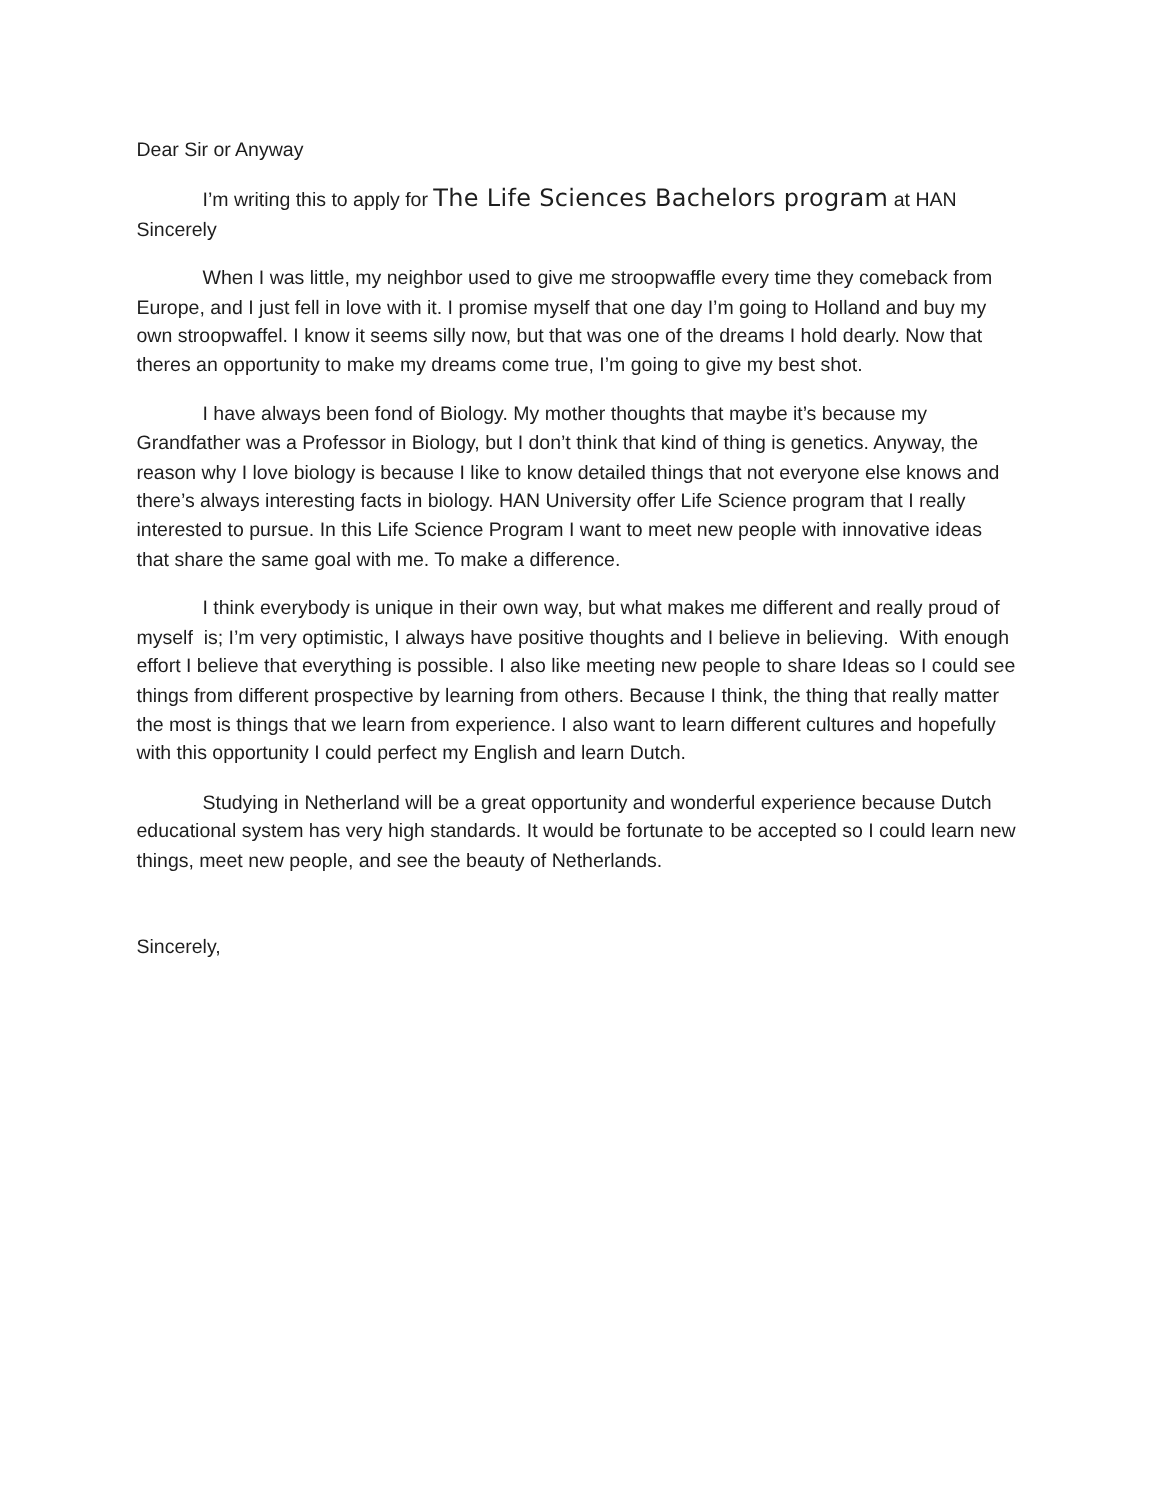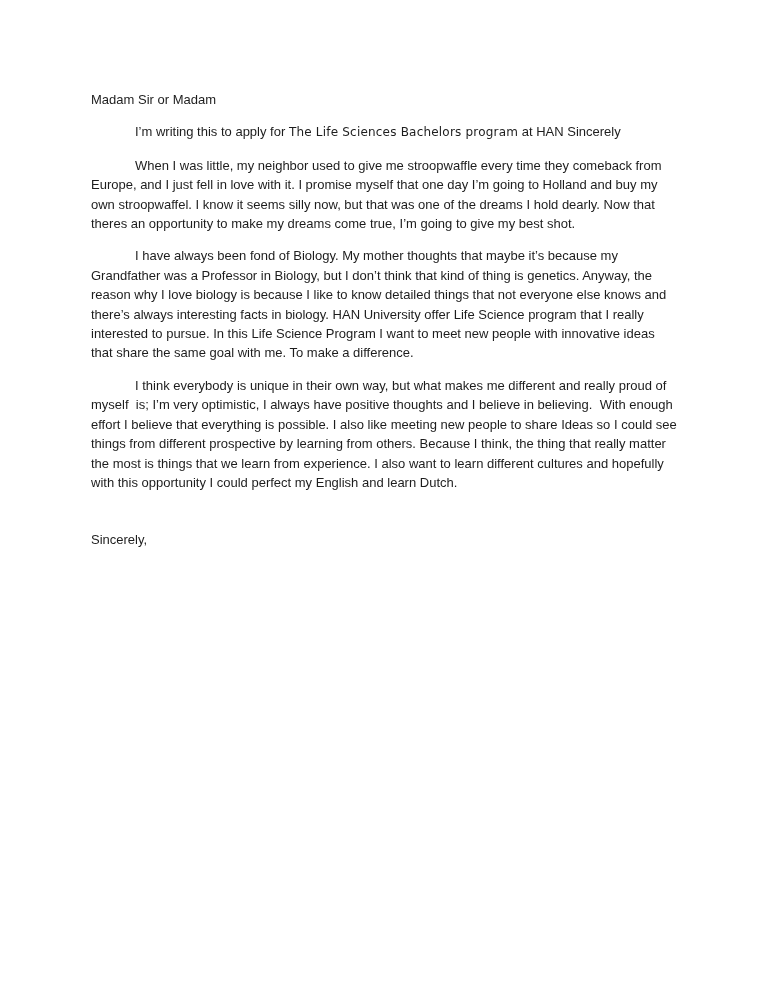--- a/index.html
+++ b/index.html
@@ -37,39 +37,40 @@
     text-indent: 0;
     margin-top: 38px;
   }
   p.signature {
     text-indent: 0;
     margin-top: 62px;
     margin-bottom: 0;
   }
   .alt-font {
     font-family: "DejaVu Sans", sans-serif;
-    font-size: 12px;
+    font-size: 16px;
     letter-spacing: 0.2px;
     text-align: right;
   }
 </style>
 </head>
 <body>
 
 <div class="page">
   <div class="content">
 
-    <p class="salutation">Madam Sir or Madam</p>
+    <p class="salutation">Dear Sir or Anyway</p>
 
     <p class="intro"><span>I’m writing this to apply for </span><span class="alt-font">The Life Sciences Bachelors program</span><span> at HAN Sincerely</span></p>
 
     <p>When I was little, my neighbor used to give me stroopwaffle every time they comeback from Europe, and I just fell in love with it. I promise myself that one day I’m going to Holland and buy my own stroopwaffel. I know it seems silly now, but that was one of the dreams I hold dearly. Now that theres an opportunity to make my dreams come true, I’m going to give my best shot.</p>
 
     <p>I have always been fond of Biology. My mother thoughts that maybe it’s because my Grandfather was a Professor in Biology, but I don’t think that kind of thing is genetics. Anyway, the reason why I love biology is because I like to know detailed things that not everyone else knows and there’s always interesting facts in biology. HAN University offer Life Science program that I really interested to pursue. In this Life Science Program I want to meet new people with innovative ideas that share the same goal with me. To make a difference.</p>
 
     <p>I think everybody is unique in their own way, but what makes me different and really proud of myself  is; I’m very optimistic, I always have positive thoughts and I believe in believing.  With enough effort I believe that everything is possible. I also like meeting new people to share Ideas so I could see things from different prospective by learning from others. Because I think, the thing that really matter the most is things that we learn from experience. I also want to learn different cultures and hopefully with this opportunity I could perfect my English and learn Dutch.</p>
 
+    <p>Studying in Netherland will be a great opportunity and wonderful experience because Dutch educational system has very high standards. It would be fortunate to be accepted so I could learn new things, meet new people, and see the beauty of Netherlands.</p>
 
     <p class="closing">Sincerely,</p>
 
 
   </div>
 </div>
 
 </body></html>

